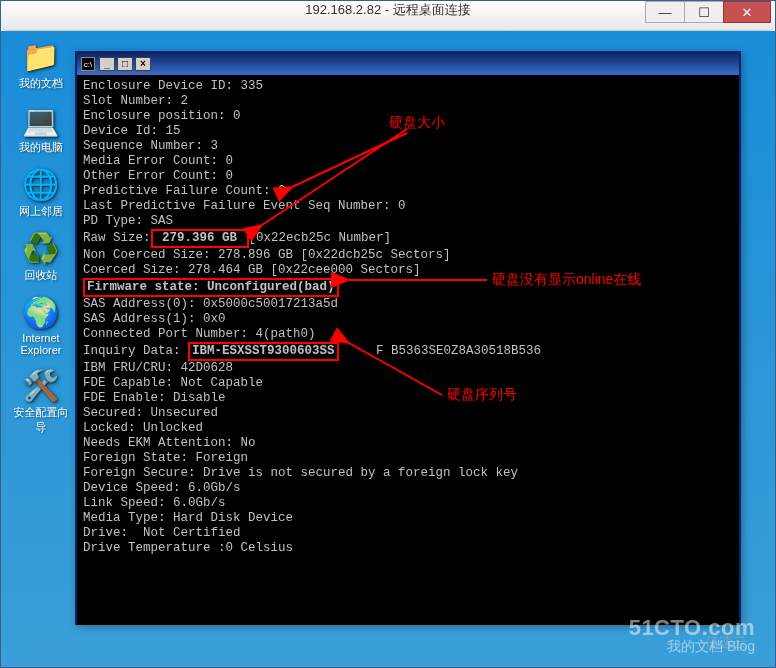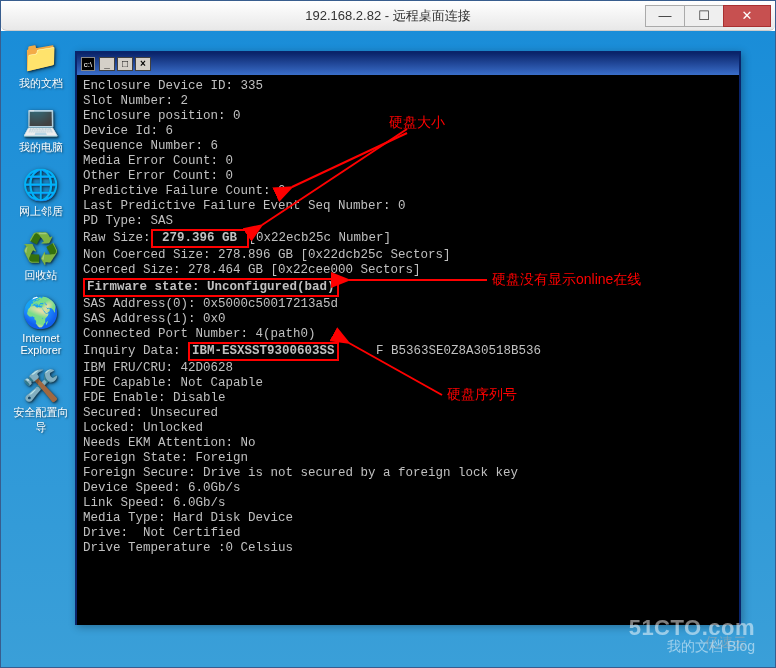--- a/index.html
+++ b/index.html
@@ -1,18 +1,18 @@
 <!DOCTYPE html>
 <html><head>
 <meta charset="utf-8">
 <style>
 * { margin: 0; padding: 0; box-sizing: border-box; }
 body { width: 776px; height: 668px; font-family: "Microsoft YaHei", Arial, sans-serif; overflow: hidden; position: relative; background: #fff; }
 .outer-window { width: 776px; height: 668px; display: flex; flex-direction: column; border: 1px solid #385d8e; }
-.titlebar { height: 30px; background: linear-gradient(#fff, #e8e8e8); display: flex; align-items: center; justify-content: flex-end; position: relative; border-bottom: 1px solid #ccc; border-radius: 6px; }
+.titlebar { height: 30px; background: linear-gradient(#fff, #e8e8e8); display: flex; align-items: flex-start; justify-content: flex-end; position: relative; border-bottom: 1px solid #ccc; border-radius: 6px; }
 .titlebar-title { position: absolute; left: 50%; transform: translateX(-50%); font-size: 13px; color: #333; }
 .win-controls { display: flex; height: 22px; margin-right: 4px; }
 .win-btn { width: 40px; display: flex; align-items: center; justify-content: center; font-size: 13px; color: #333; border: 1px solid #aaa; background: #efefef; margin-left: -1px;}
 .win-btn.close { background: #c75050; color: #fff; border-color: #a83030; width: 48px;}
 .desktop { flex: 1; background: linear-gradient(180deg, #1a8dd8 0%, #3a9fd8 100%); position: relative; overflow: hidden; }
 .desktop-icons { position: absolute; top: 8px; left: 10px; width: 60px; }
 .dicon { width: 60px; text-align: center; margin-bottom: 12px; color: #fff; font-size: 11px; text-shadow: 1px 1px 2px rgba(0,0,0,0.5); }
 .dicon .glyph { font-size: 30px; display: block; margin-bottom: 2px; filter: drop-shadow(1px 1px 2px rgba(0,0,0,0.4)); }
 .cmd-window { position: absolute; top: 20px; left: 74px; width: 666px; height: 574px; border: 2px solid #0a246a; border-top-width: 2px; box-shadow: 2px 2px 8px rgba(0,0,0,0.3); }
 .cmd-titlebar { height: 22px; background: linear-gradient(#0a246a, #3a6eca); display: flex; align-items: center; padding: 0 4px; }
@@ -55,22 +55,22 @@
         <div class="ico">c:\</div>
         <div class="btns">
           <div class="btn">_</div>
           <div class="btn">□</div>
           <div class="btn">×</div>
         </div>
       </div>
       <div class="cmd-body"><span>Enclosure Device ID: 335</span>
 <span>Slot Number: 2</span>
 <span>Enclosure position: 0</span>
-<span>Device Id: 6</span>
-<span>Sequence Number: 6</span>
+<span>Device Id: 15</span>
+<span>Sequence Number: 3</span>
 <span>Media Error Count: 0</span>
 <span>Other Error Count: 0</span>
 <span>Predictive Failure Count: 0</span>
 <span>Last Predictive Failure Event Seq Number: 0</span>
 <span>PD Type: SAS</span>
 <span>Raw Size:</span><span class="redbox"> 279.396 GB </span><span>[0x22ecb25c Number]</span>
 <span>Non Coerced Size: 278.896 GB [0x22dcb25c Sectors]</span>
 <span>Coerced Size: 278.464 GB [0x22cee000 Sectors]</span>
 <span class="redbox">Firmware state: Unconfigured(bad)</span>
 <span>SAS Address(0): 0x5000c50017213a5d</span>

